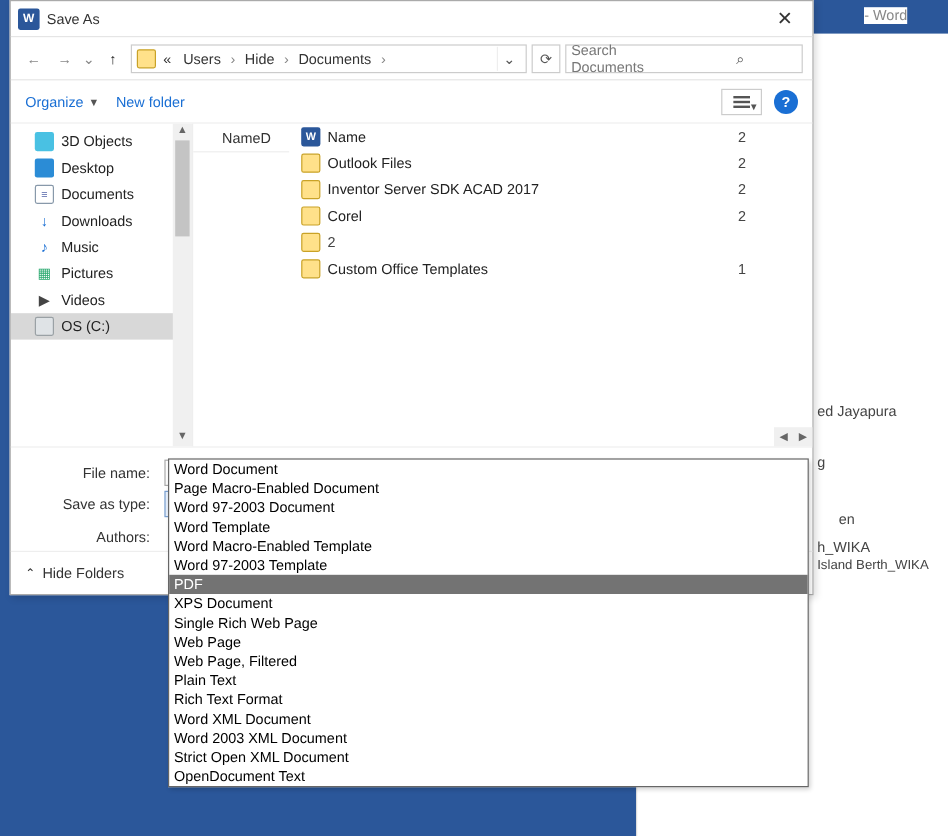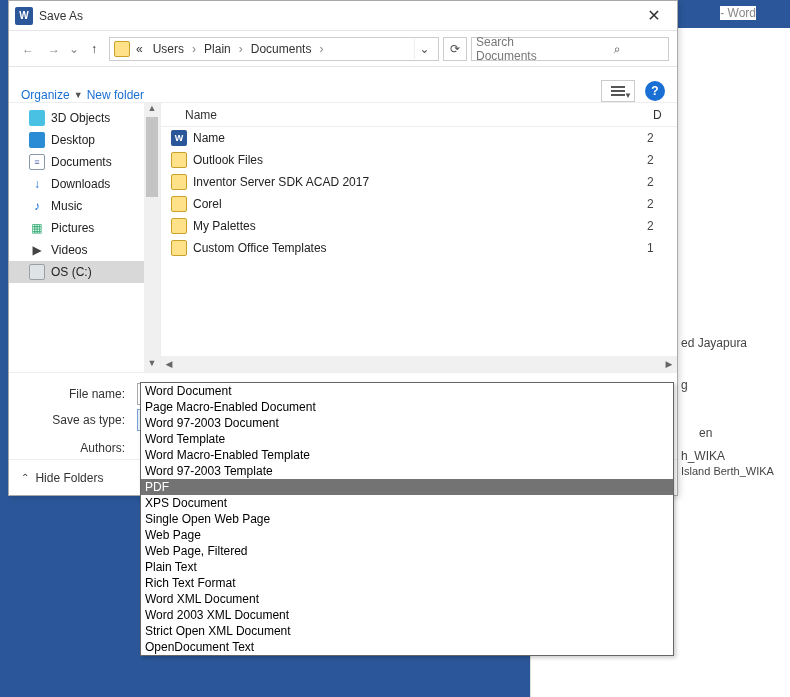--- a/index.html
+++ b/index.html
@@ -63,23 +63,23 @@
   .addr-btn { width:20px; height:20px; display:flex; align-items:center; justify-content:center; color:#555; border-left:1px solid #eee;}
   .refresh-box { width:24px; height:24px; border:1px solid #ccc; display:flex; align-items:center; justify-content:center; color:#555;}
   .search-box {
     width: 198px; height: 24px; border: 1px solid #ccc; display:flex; align-items:center;
     padding: 0 4px; color:#777;
   }
   .search-box span { flex:1; }
   .search-ic { width:16px; text-align:center; color:#555;}
 
   .toolbar {
-    height: 36px; display:flex; align-items:flex-end; padding: 0 12px;
+    height: 36px; display:flex; align-items:center; padding: 0 12px;
     border-bottom: 1px solid #eee;
-    gap: 4px;
+    gap: 14px;
   }
   .tool-link { color:#1a6fd4; cursor:default; display:flex; align-items:center; gap:4px;}
   .tool-right { margin-left:auto; display:flex; align-items:center; gap:10px;}
   .view-btn { width:34px; height:22px; border:1px solid #ccc; display:flex; align-items:center; justify-content:center; position:relative;}
   .view-btn .small-caret{ position:absolute; right:2px; bottom:1px; font-size:8px; color:#555;}
   .help-btn { width:20px; height:20px; border-radius:50%; background:#1a6fd4; color:#fff; display:flex; align-items:center; justify-content:center; font-weight:bold;}
 
   .body {
     flex:1; display:flex; min-height:0;
   }
@@ -101,21 +101,21 @@
   .ico-dl::after{content:"↓"; color:#1a6fd4; font-weight:bold;}
   .ico-music::after{content:"♪"; color:#1a6fd4;}
   .ico-pic::after{content:"▦"; color:#2aa96f;}
   .ico-vid::after{content:"▶"; color:#444;}
   .ico-disk{ background:#dfe3e6; border:1px solid #9aa1a5; border-radius:2px;}
   .ico-3d{ background:#49c1e3; border-radius:2px;}
   .ico-a360{ background:#e7e7e7; border-radius:50%;}
   .ico-desk{ background:#2b8cd6; border-radius:2px;}
 
   .file-area {
-    flex:1; display:flex; flex-direction:column; min-width:0; position:relative;
+    flex:1; display:flex; flex-direction:row; min-width:0; position:relative;
   }
   .cols-header {
     height: 24px; display:flex; align-items:center; border-bottom:1px solid #eee;
     color:#333; padding-left:10px;
   }
   .col-name { flex:1; }
   .col-d { width:24px; text-align:left; }
   .file-list { flex:1; overflow:hidden; }
   .file-row { height:22px; display:flex; align-items:center; gap:6px; padding:0 6px 0 10px; color:#222;}
   .file-row .col-d { color:#444; }
@@ -186,21 +186,21 @@
     <div class="nav-btn">←</div>
     <div class="nav-btn">→</div>
     <div class="dropdown-caret">⌄</div>
     <div class="nav-btn enabled">↑</div>
 
     <div class="addr-box">
       <span class="addr-icon"></span>
       <span class="crumb">«</span>
       <span class="crumb">Users</span>
       <span class="crumb-sep">›</span>
-      <span class="crumb">Plain</span>
+      <span class="crumb">Hide</span>
       <span class="crumb-sep">›</span>
       <span class="crumb">Documents</span>
       <span class="crumb-sep">›</span>
       <span class="addr-end">
         <span class="addr-btn">⌄</span>
       </span>
     </div>
     <div class="refresh-box">⟳</div>
     <div class="search-box">
       <span>Search Documents</span>
@@ -290,21 +290,20 @@
             <span class="col-name">Inventor Server SDK ACAD 2017</span>
             <span class="col-d">2</span>
           </div>
           <div class="file-row">
             <span class="ico-fold"></span>
             <span class="col-name">Corel</span>
             <span class="col-d">2</span>
           </div>
           <div class="file-row">
             <span class="ico-fold"></span>
-            <span class="col-name">My Palettes</span>
             <span class="col-d">2</span>
           </div>
           <div class="file-row">
             <span class="ico-fold"></span>
             <span class="col-name">Custom Office Templates</span>
             <span class="col-d">1</span>
           </div>
         </div>
       <div class="hscroll">
         <div class="arr">◀</div>
@@ -345,21 +344,21 @@
 
 <div class="type-dropdown" id="type-dropdown">
     <div class="type-item">Word Document</div>
     <div class="type-item">Page Macro-Enabled Document</div>
     <div class="type-item">Word 97-2003 Document</div>
     <div class="type-item">Word Template</div>
     <div class="type-item">Word Macro-Enabled Template</div>
     <div class="type-item">Word 97-2003 Template</div>
     <div class="type-item sel">PDF</div>
     <div class="type-item">XPS Document</div>
-    <div class="type-item">Single Open Web Page</div>
+    <div class="type-item">Single Rich Web Page</div>
     <div class="type-item">Web Page</div>
     <div class="type-item">Web Page, Filtered</div>
     <div class="type-item">Plain Text</div>
     <div class="type-item">Rich Text Format</div>
     <div class="type-item">Word XML Document</div>
     <div class="type-item">Word 2003 XML Document</div>
     <div class="type-item">Strict Open XML Document</div>
     <div class="type-item">OpenDocument Text</div>
   </div>
 

